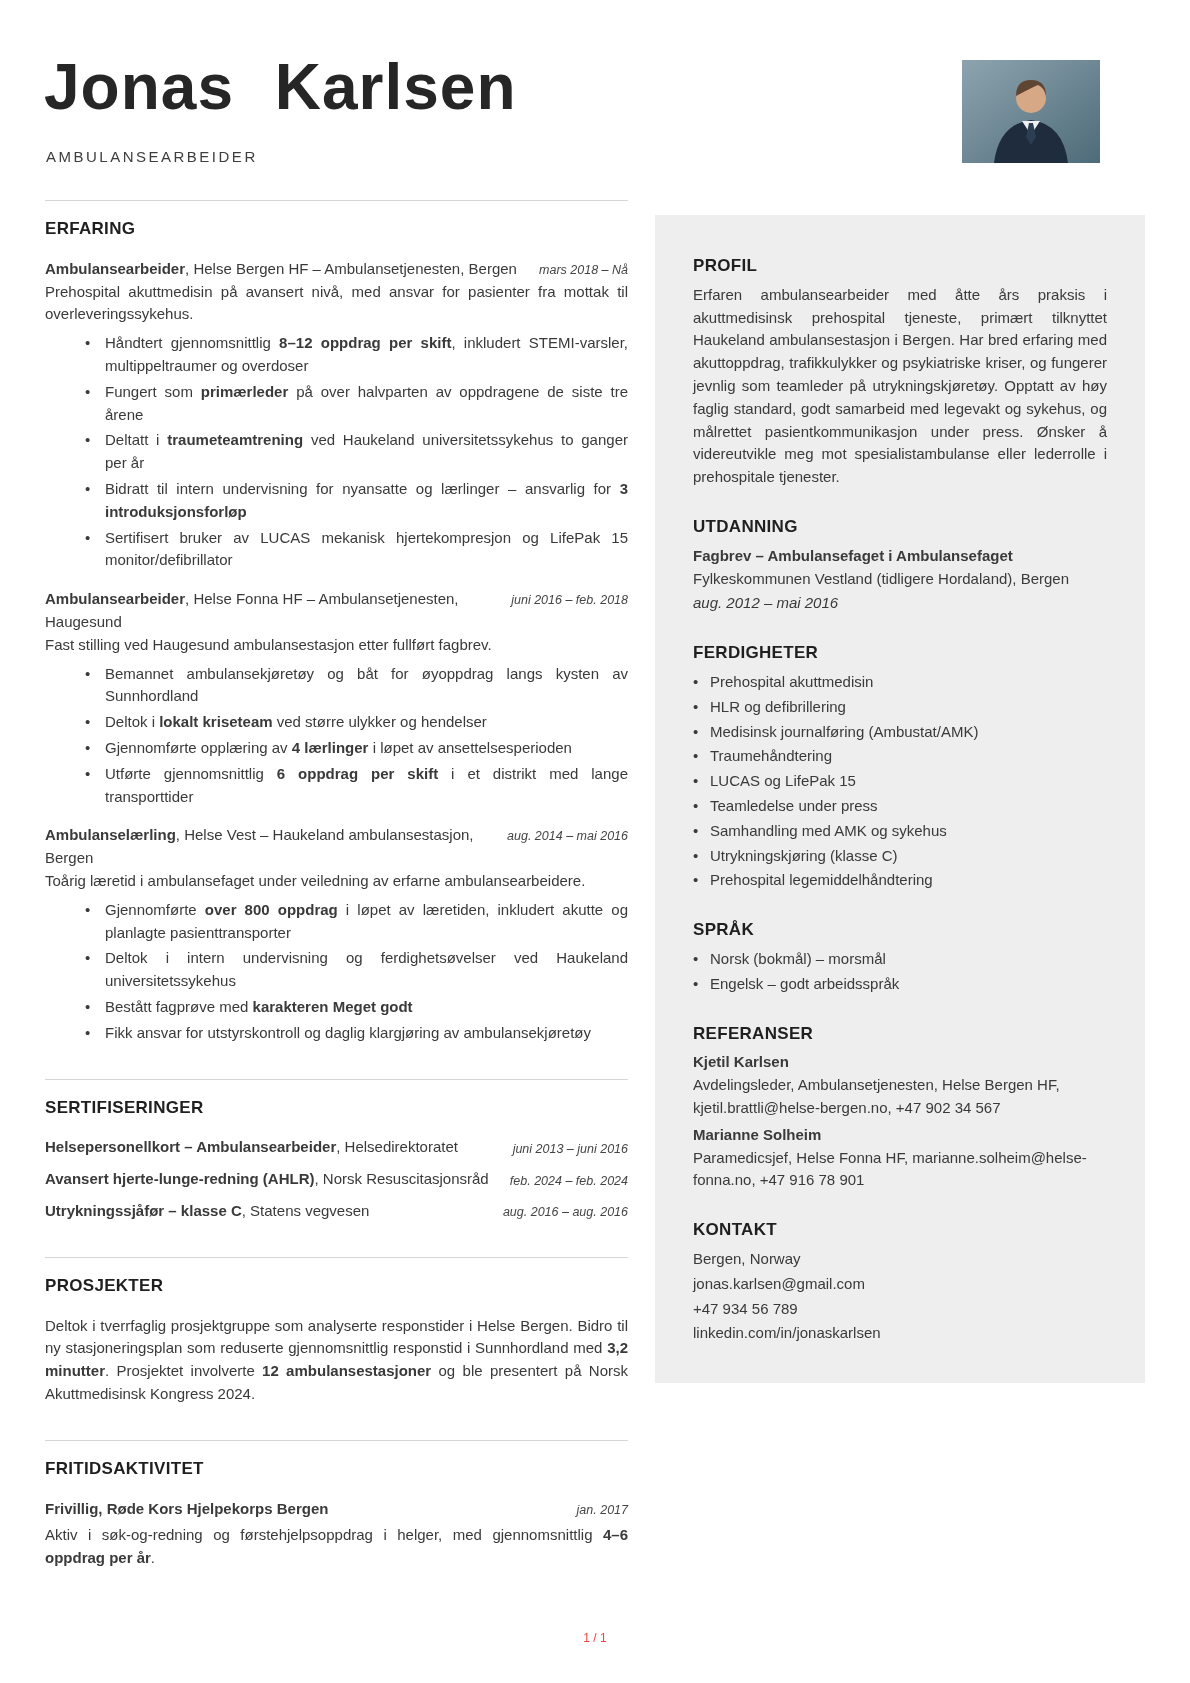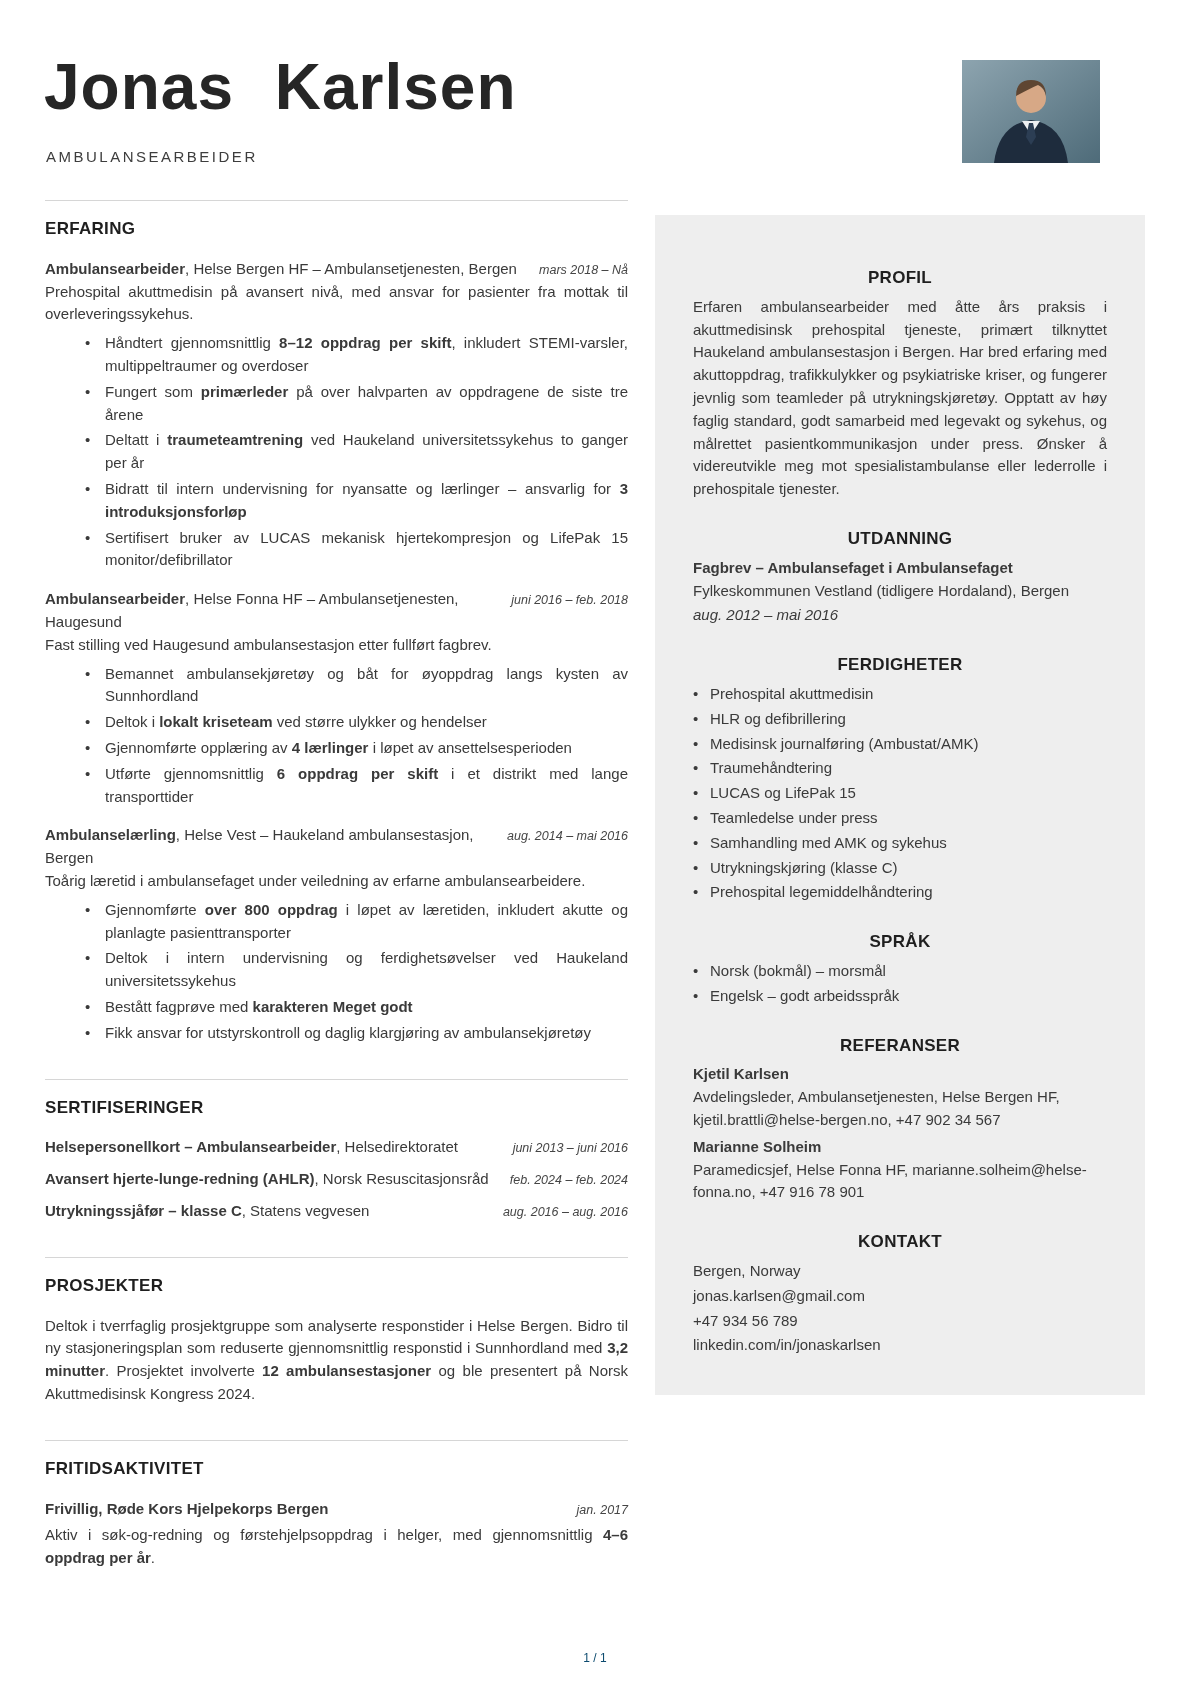--- a/index.html
+++ b/index.html
@@ -35,40 +35,40 @@
   .left section:last-child{margin-bottom:0;}
   h2{font-size:17px;color:var(--heading);margin:0 0 16px 0;letter-spacing:.3px;font-weight:bold;}
   .date{flex:none;margin-left:14px;font-style:italic;font-size:12.5px;color:#454545;white-space:nowrap;padding-top:3px;}
   .row-head{display:flex;align-items:flex-start;}
   .row-title{flex:1;}
   .job{margin-bottom:12px;}
   .job .summary{margin:0 0 6px 0;text-align:justify;}
   ul.bullets{list-style:none;margin:6px 0 16px 0;padding:0 0 0 60px;}
   ul.bullets li{position:relative;margin-bottom:3px;text-align:justify;}
   ul.bullets li::before{content:"•";position:absolute;left:-20px;color:#3a3a3a;}
-  .cert-row{display:flex;align-items:flex-start;margin-bottom:9px;}
+  .cert-row{display:flex;align-items:center;margin-bottom:9px;}
   .para{margin:4px 0 0 0;text-align:justify;}
   
   .sidebar{
     flex:1;background:var(--sidebar-bg);margin-top:15px;
     padding:34px 38px 36px 38px;align-self:flex-start;
   }
   .sidebar section{margin-bottom:25px;}
   .sidebar section:last-child{margin-bottom:0;}
-  .sidebar h3{font-size:17px;color:var(--heading);margin:16px 0 5px 0;font-weight:bold;letter-spacing:.3px;text-align:center;}
+  .sidebar h3{font-size:17px;color:var(--heading);margin:4px 0 5px 0;font-weight:bold;letter-spacing:.3px;}
   .sidebar p{margin:0;text-align:justify;}
   .sidebar ul{list-style:none;margin:0;padding:0;}
   .sidebar li{position:relative;padding-left:17px;margin-bottom:2px;}
   .sidebar li::before{content:"•";position:absolute;left:0;}
   .edu-degree,.ref-name{font-weight:bold;}
   .edu-date{font-style:italic;margin-top:2px;}
   .ref-person{margin-bottom:4px;}
   .contact-line{margin-bottom:2px;}
   
-  .footer{position:absolute;bottom:16px;left:0;width:100%;text-align:center;font-size:12px;color:#0c4a6e;}
+  .footer{position:absolute;bottom:36px;left:0;width:100%;text-align:center;font-size:12px;color:#ef4444;}
 </style>
 </head>
 <body>
 
 <div class="page">
 
   <header>
     <h1 class="name">Jonas Karlsen</h1>
     <div class="subtitle">AMBULANSEARBEIDER</div>
     <div class="photo">

